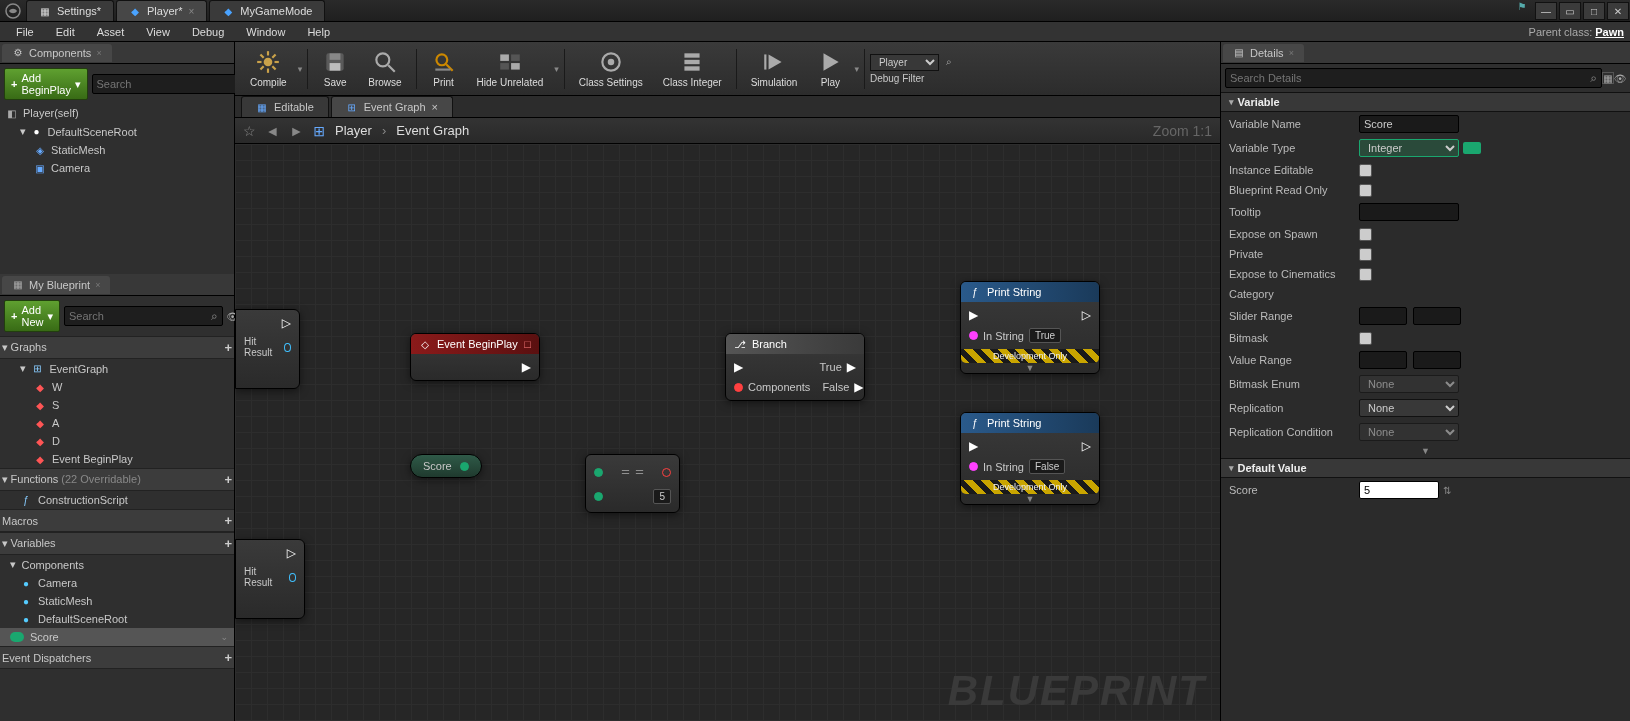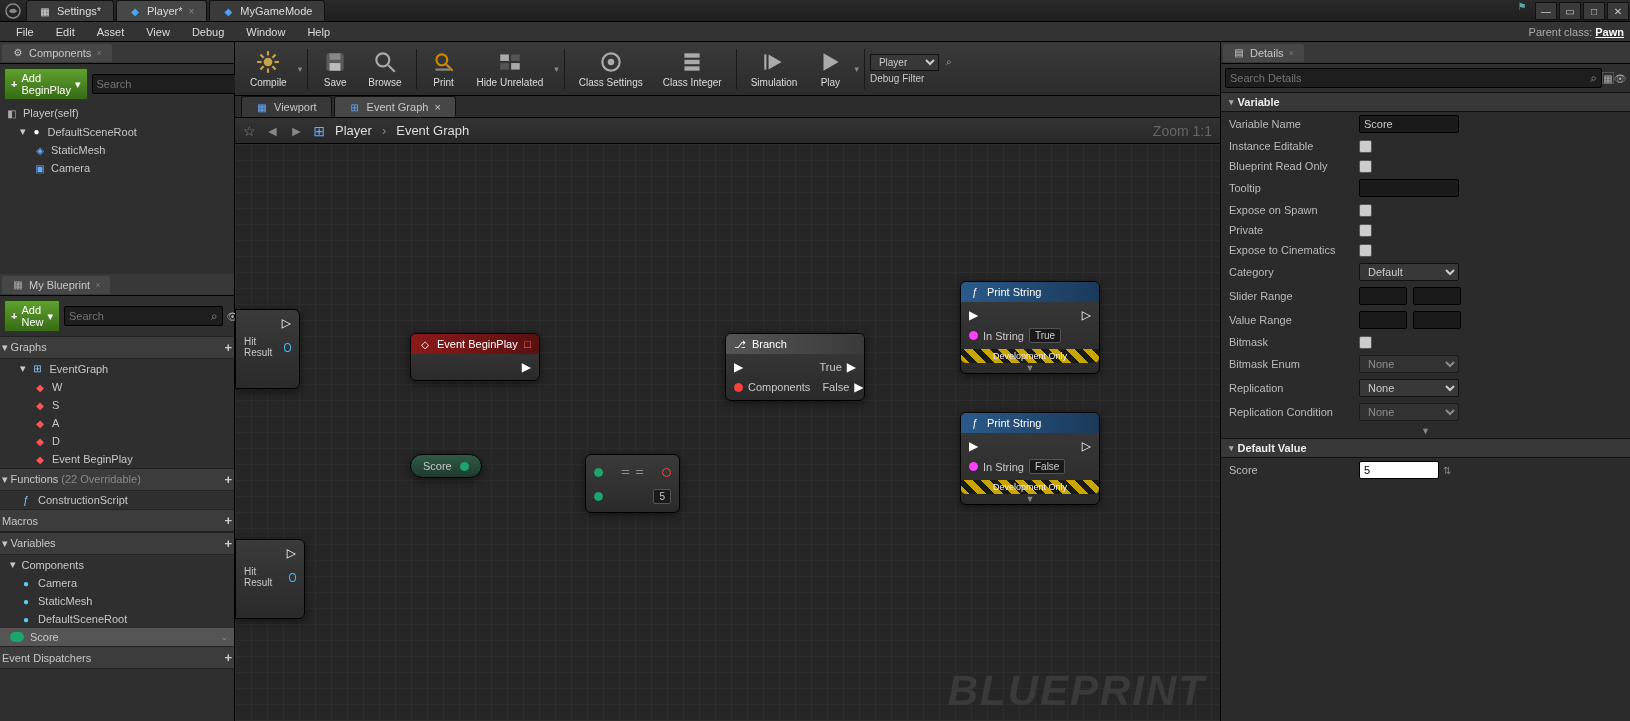--- a/index.html
+++ b/index.html
@@ -391,21 +391,21 @@
           </select>
           <span class="ico" style="color:#aaa">⌕</span>
         </div>
         <span>Debug Filter</span>
       </div>
     </div>
 
     <div id="subtabs">
       <div class="stab">
         <span class="ico" style="color:#6af">▦</span>
-        <span>Viewport</span>
+        <span>Editable</span>
       </div>
       <div class="stab active">
         <span class="ico" style="color:#6af">⊞</span>
         <span>Event Graph</span>
         <span class="x">×</span>
       </div>
     </div>
 
     <div id="breadcrumb">
       <span class="nav-ico">☆</span>
@@ -587,20 +587,29 @@
       <span class="ico" style="color:#aaa">👁</span>
     </div>
 
     <div class="section-title">Variable</div>
 
     <div class="details-row">
       <div class="lbl">Variable Name</div>
       <div class="val"><input class="det-input" value="Score" style=""></div>
     </div>
     <div class="details-row">
+      <div class="lbl">Variable Type</div>
+      <div class="val" style="display:flex;align-items:center">
+        <select class="det-select" style="background:#2a4a3a;border-color:#1aa76f">
+          <option>Integer</option>
+        </select>
+        <span class="int-pin"></span>
+      </div>
+    </div>
+    <div class="details-row">
       <div class="lbl">Instance Editable</div>
       <div class="val">
           <div class="det-check"></div>
         </div>
     </div>
     <div class="details-row">
       <div class="lbl">Blueprint Read Only</div>
       <div class="val">
           <div class="det-check"></div>
         </div>
@@ -622,43 +631,42 @@
         </div>
     </div>
     <div class="details-row">
       <div class="lbl">Expose to Cinematics</div>
       <div class="val">
           <div class="det-check"></div>
         </div>
     </div>
     <div class="details-row">
       <div class="lbl">Category</div>
-      <div class="val"><select class="det-select"><option>Default</option></select></div>
     </div>
     <div class="details-row">
       <div class="lbl">Slider Range</div>
       <div class="val" style="display:flex;gap:6px">
           <input class="det-input" style="width: 48px;">
           <input class="det-input" style="width: 48px;">
         </div>
     </div>
     <div class="details-row">
+      <div class="lbl">Bitmask</div>
+      <div class="val">
+          <div class="det-check"></div>
+        </div>
+    </div>
+    <div class="details-row">
       <div class="lbl">Value Range</div>
       <div class="val" style="display:flex;gap:6px">
           <input class="det-input" style="width: 48px;">
           <input class="det-input" style="width: 48px;">
         </div>
     </div>
     <div class="details-row">
-      <div class="lbl">Bitmask</div>
-      <div class="val">
-          <div class="det-check"></div>
-        </div>
-    </div>
-    <div class="details-row">
       <div class="lbl">Bitmask Enum</div>
       <div class="val"><select class="det-select" disabled="" style="opacity:.6"><option>None</option></select></div>
     </div>
     <div class="details-row">
       <div class="lbl">Replication</div>
       <div class="val"><select class="det-select"><option>None</option></select></div>
     </div>
     <div class="details-row">
       <div class="lbl">Replication Condition</div>
       <div class="val"><select class="det-select" disabled="" style="opacity:.6"><option>None</option></select></div>

